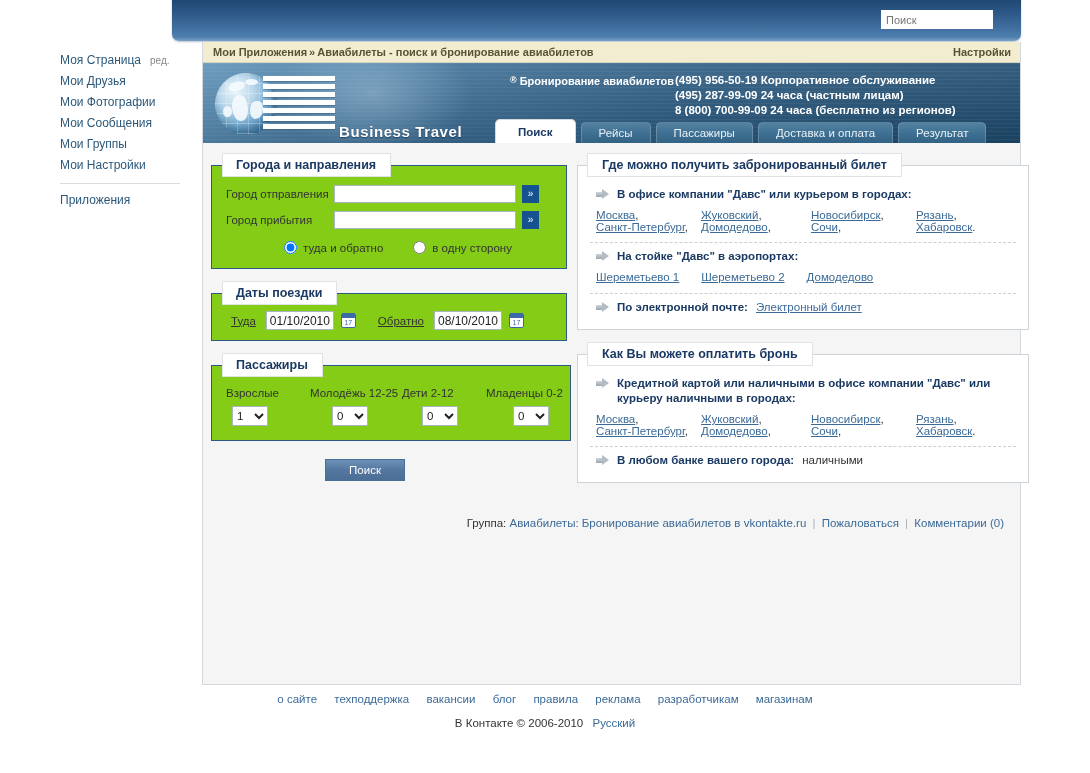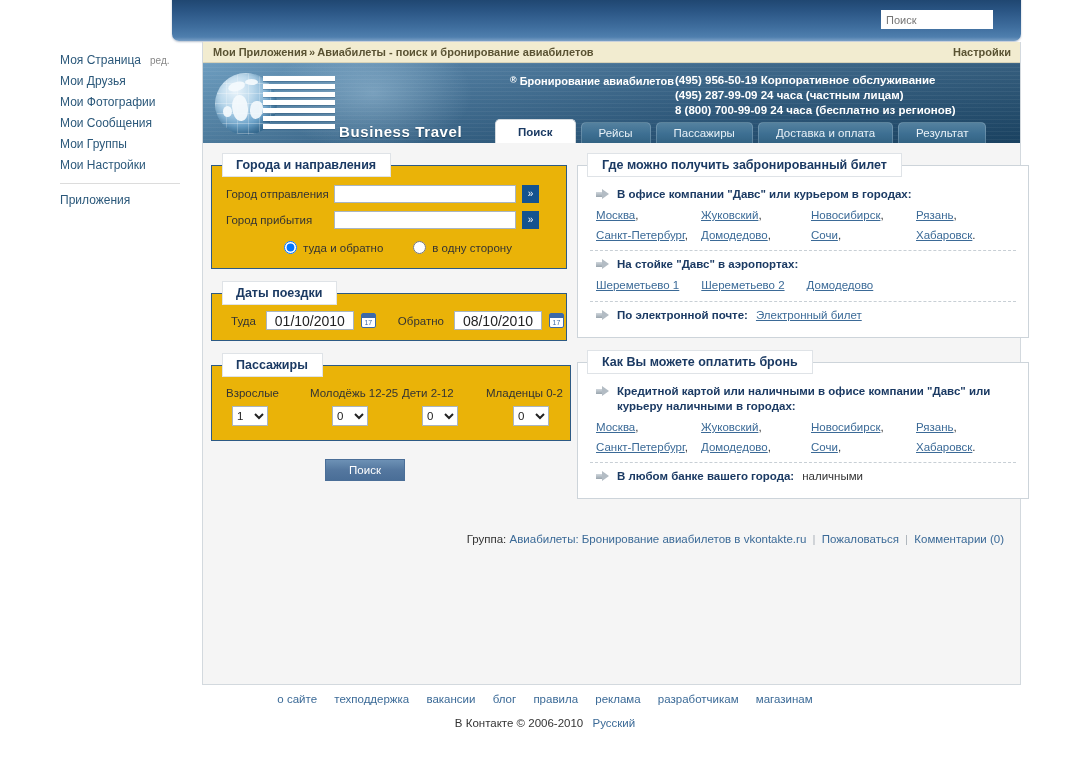--- a/index.html
+++ b/index.html
@@ -143,21 +143,21 @@
     border: 1px solid #d3d9de; border-bottom: none;
   }
 
   
   .content { display: flex; padding: 10px 9px 0 6px; gap: 10px; }
   .col-left  { width: 358px; }
   .col-right { width: 432px; }
 
   fieldset {
     border: 1px solid #2d5a84; margin: 0 0 12px 0; padding: 0;
-    background: #eab308; position: relative;
+    background: #84cc16; position: relative;
   }
   fieldset.left-panel { margin-left: 2px; }
   legend {
     margin-left: 10px; padding: 4px 14px 4px 13px;
     background: #ffffff; border: 1px solid #dfe3e7;
     font-size: 12.5px; font-weight: bold; color: #1b3a63;
   }
   legend .lite { font-weight: bold; color: #1b3a63; }
 
   
@@ -183,24 +183,24 @@
 
   
   .dates-body { padding: 6px 0 10px 0; }
   .dates-radios {
     display: flex; align-items: center; justify-content: center; gap: 26px;
     font-size: 11.5px; color: #333333; padding: 2px 0 12px 10px;
   }
   .dates-fields {
     display: flex; align-items: center; padding-left: 19px; font-size: 11.5px; color: #333333;
   }
-  .dates-fields .dlbl { margin-right: 10px; }
+  .dates-fields .dlbl { margin-right: 10px; text-decoration: underline; }
   .date-input {
-    width: 88px; height: 19px; border: 1px solid #a9b5c2; background: #ffffff;
-    padding: 0 3px; font-family: "Liberation Sans", sans-serif; font-size: 14px; color: #222222;
+    width: 68px; height: 19px; border: 1px solid #a9b5c2; background: #ffffff;
+    padding: 0 3px; font-family: "Liberation Sans", sans-serif; font-size: 12px; color: #222222;
     text-align: center;
   }
   .cal-icon {
     display: inline-block; width: 15px; height: 15px; margin: 0 22px 0 7px;
     background: #ffffff; border: 1px solid #3c69a8; border-radius: 2px;
     position: relative; cursor: pointer;
   }
   .cal-icon::before {
     content: ""; position: absolute; left: 0; right: 0; top: 0; height: 4px;
     background: #3c69a8;
@@ -252,21 +252,21 @@
     content: ""; position: absolute; left: 6px; top: 0;
     border-left: 7px solid #b3bcc4;
     border-top: 5.5px solid transparent; border-bottom: 5.5px solid transparent;
   }
   .bullet-line .plain { font-weight: normal; color: #333333; }
   .bullet-line .link-inline {
     font-weight: normal; color: #3b6a97; text-decoration: underline; cursor: pointer;
   }
   .city-grid {
     display: grid; grid-template-columns: 105px 110px 105px 100px;
-    padding: 3px 0 7px 6px; row-gap: 8px;
+    padding: 3px 0 7px 6px; row-gap: 0;
   }
   .city-grid a { color: #3b6a97; font-size: 11.5px; text-decoration: underline; cursor: pointer; }
   .city-grid span { color: #333333; font-size: 11.5px; }
   .airport-row { display: flex; gap: 22px; padding: 3px 0 8px 6px; }
   .airport-row a { color: #3b6a97; font-size: 11.5px; text-decoration: underline; cursor: pointer; }
   .dashed { border-top: 1px dashed #c8cfd5; margin: 2px 0 0 0; }
 
   
   .submit-wrap { padding: 6px 0 0 116px; }
   .submit-btn {

